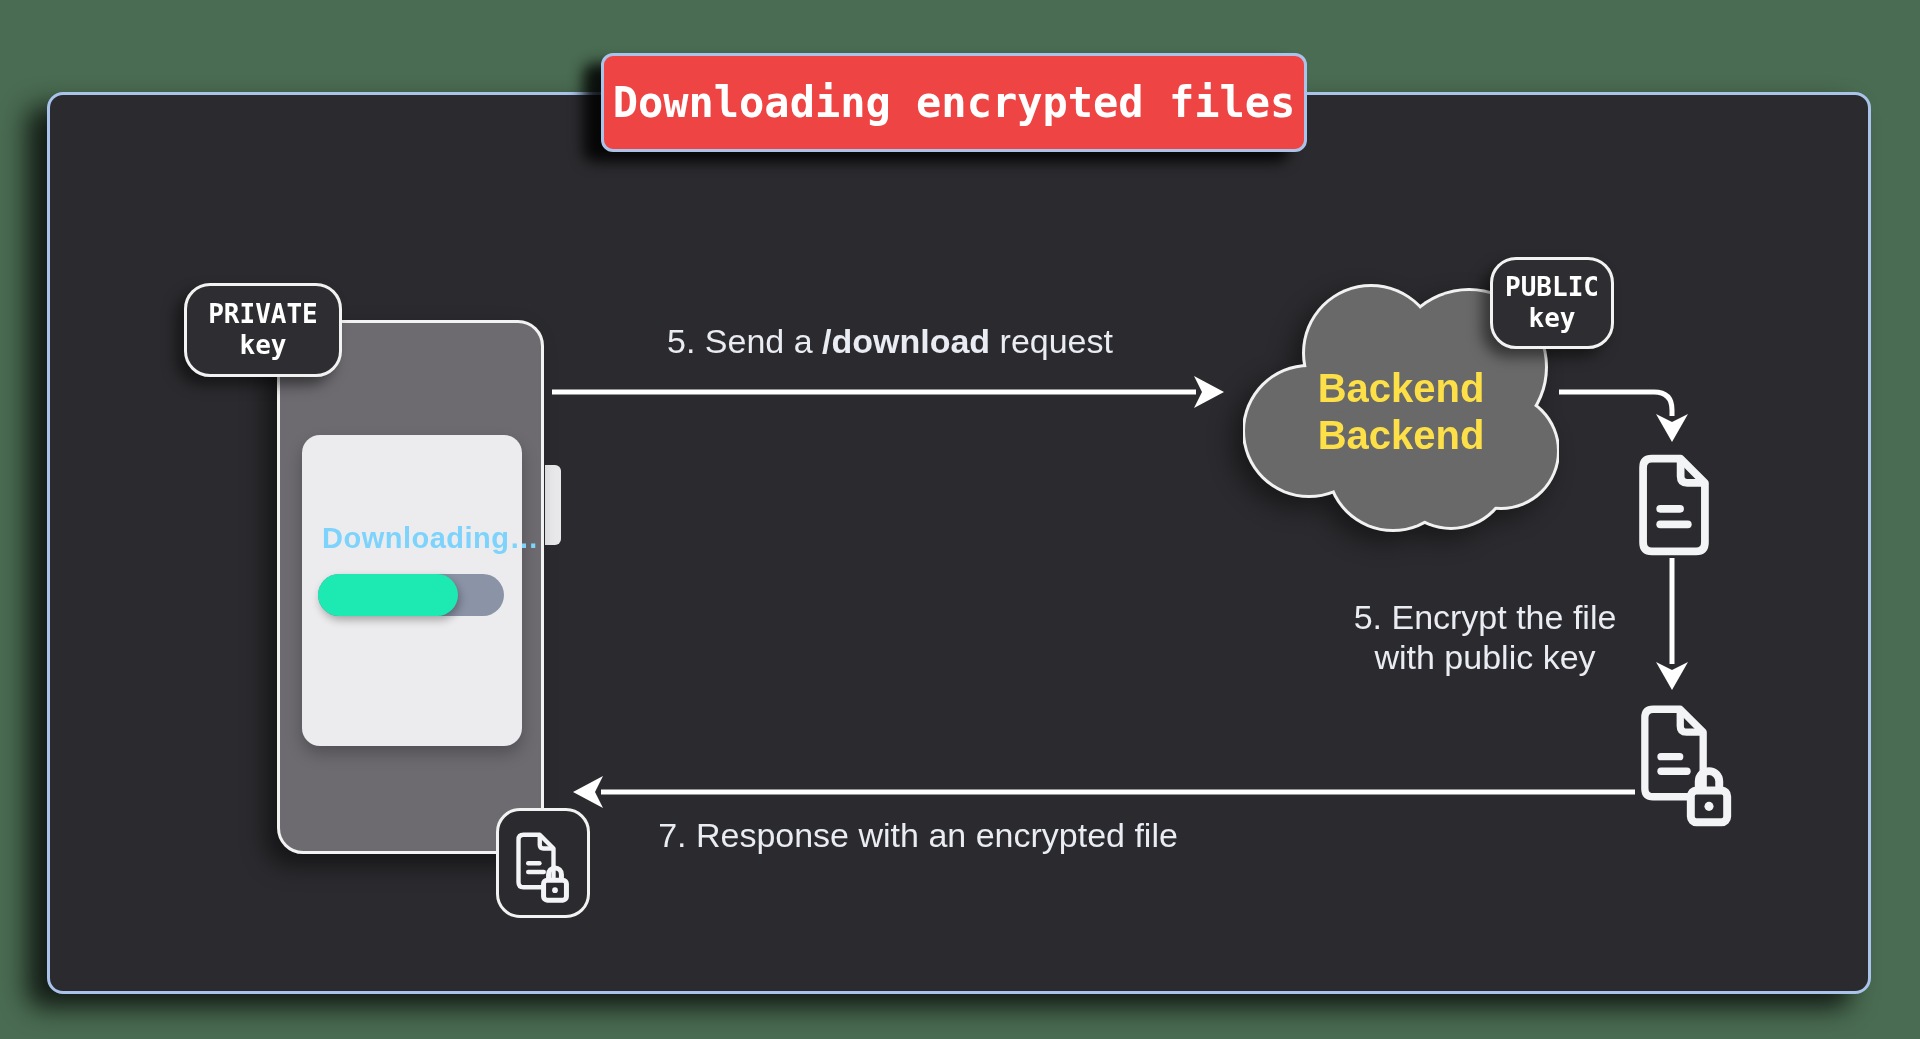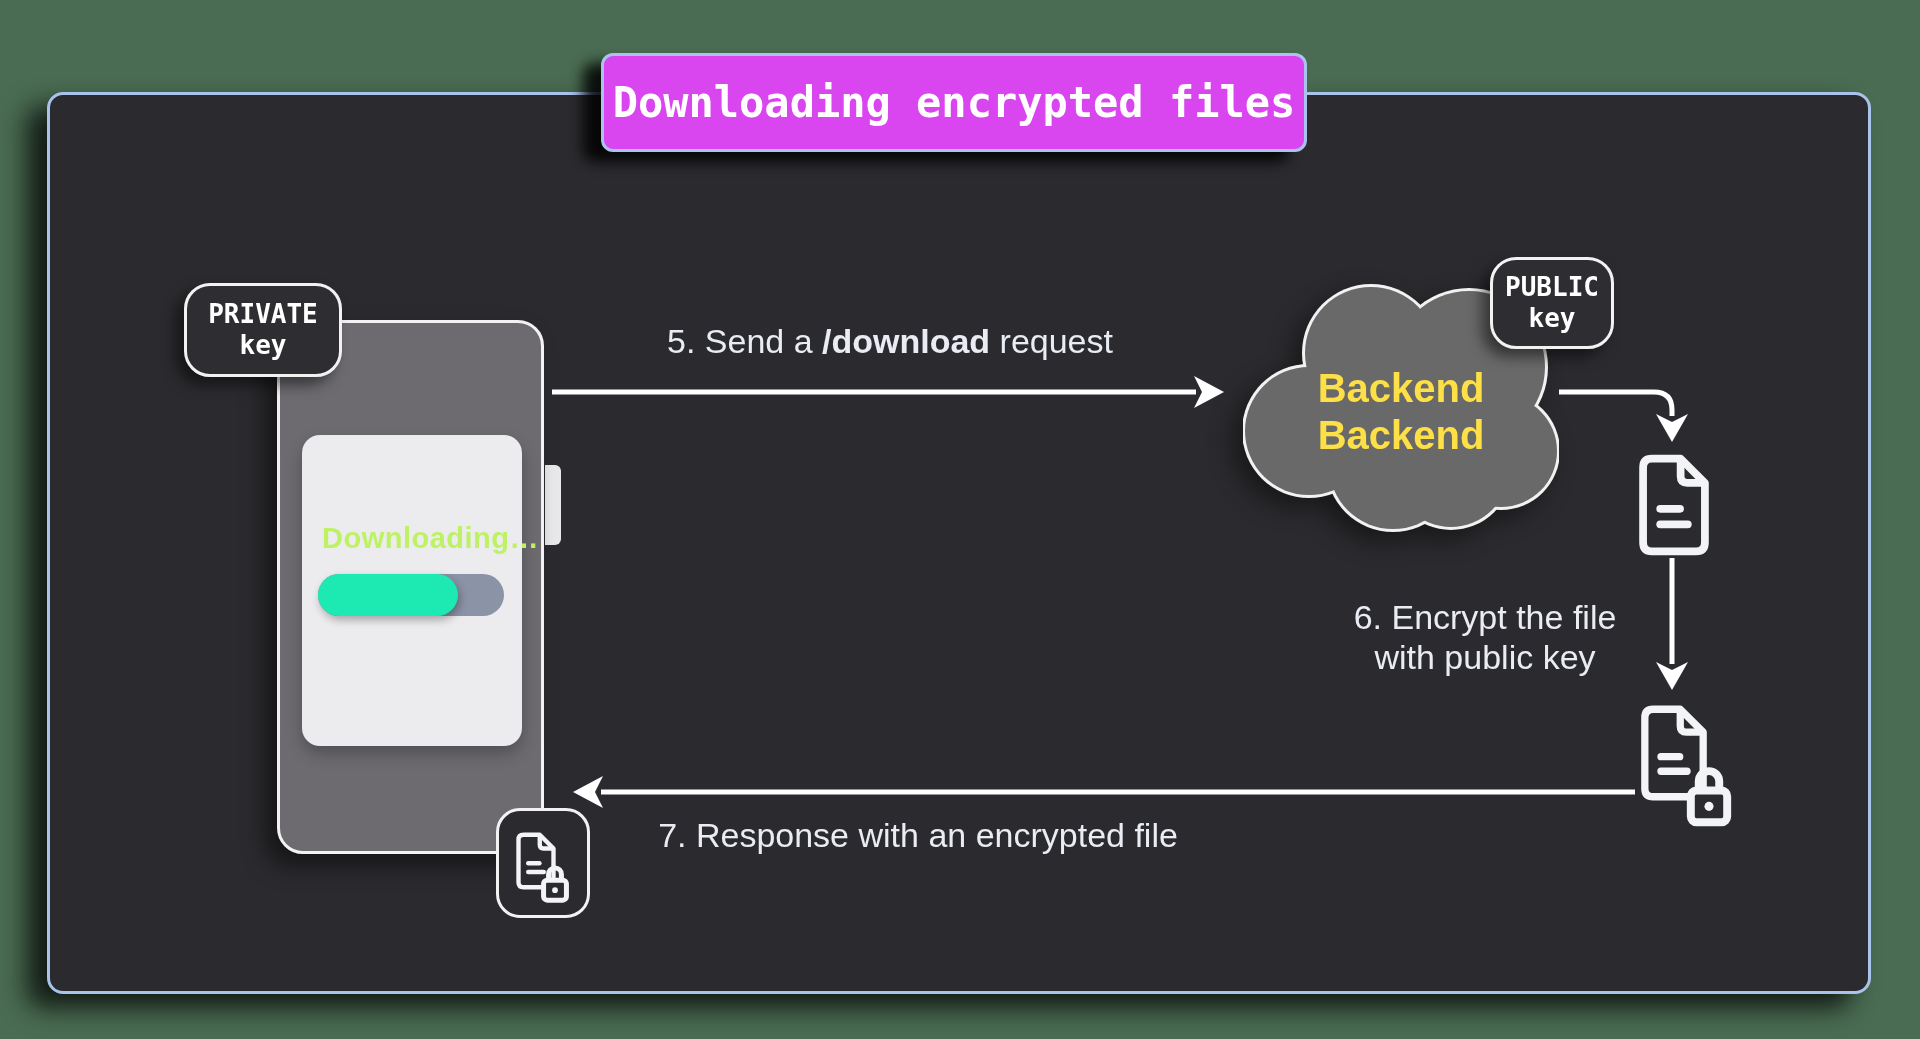--- a/index.html
+++ b/index.html
@@ -18,21 +18,21 @@
     background:#2b2a2e;
     border:3px solid #a9c3ea;
     border-radius:16px;
     box-shadow:-20px 14px 26px rgba(0,0,0,.75);
     z-index:1;
   }
 
   
   .title-box {
     left:601px; top:53px; width:706px; height:99px;
-    background:#d946ef;
+    background:#ef4444;
     border:3px solid #a9c3ea;
     border-radius:12px;
     box-shadow:-18px 10px 14px rgba(0,0,0,.85);
     display:flex; align-items:center; justify-content:center;
     font-family:"DejaVu Sans Mono", monospace;
     font-weight:bold; font-size:42px; color:#ffffff;
     z-index:6;
     white-space:nowrap;
   }
 
@@ -69,21 +69,21 @@
   .screen-card {
     left:302px; top:435px; width:220px; height:311px;
     background:#ececee;
     border-radius:18px;
     box-shadow:0 8px 16px rgba(0,0,0,.25);
     z-index:3;
   }
   .status-text {
     left:322px; top:522px;
     font-weight:bold; font-size:29px; letter-spacing:.5px;
-    color:#bef264; z-index:4;
+    color:#7dd3fc; z-index:4;
   }
   .progress-track {
     left:318px; top:574px; width:186px; height:42px;
     border-radius:21px; background:#8b93a7; z-index:4;
   }
   .progress-fill {
     height:100%; border-radius:21px; background:#1de9b2;
     box-shadow:2px 4px 8px rgba(0,0,0,.3);
   }
 
@@ -214,21 +214,21 @@
 <div class="abs key-badge badge-public">
   <div>PUBLIC</div>
   <div>key</div>
 </div>
 
 <svg class="abs file-icon" style="left:1634px; top:452px;" width="80" height="106">
     <use href="#doc"></use>
   </svg>
 
 <div class="abs step-label label-6">
-  <div>6. Encrypt the file</div>
+  <div>5. Encrypt the file</div>
   <div>with public key</div>
 </div>
 
 <svg class="abs file-icon" style="left:1635px; top:703px;" width="78" height="100">
     <use href="#doc"></use>
   </svg>
 <svg class="abs file-icon" style="left:1684px; top:762px;" width="50" height="66">
     <use href="#lock"></use>
   </svg>
 

